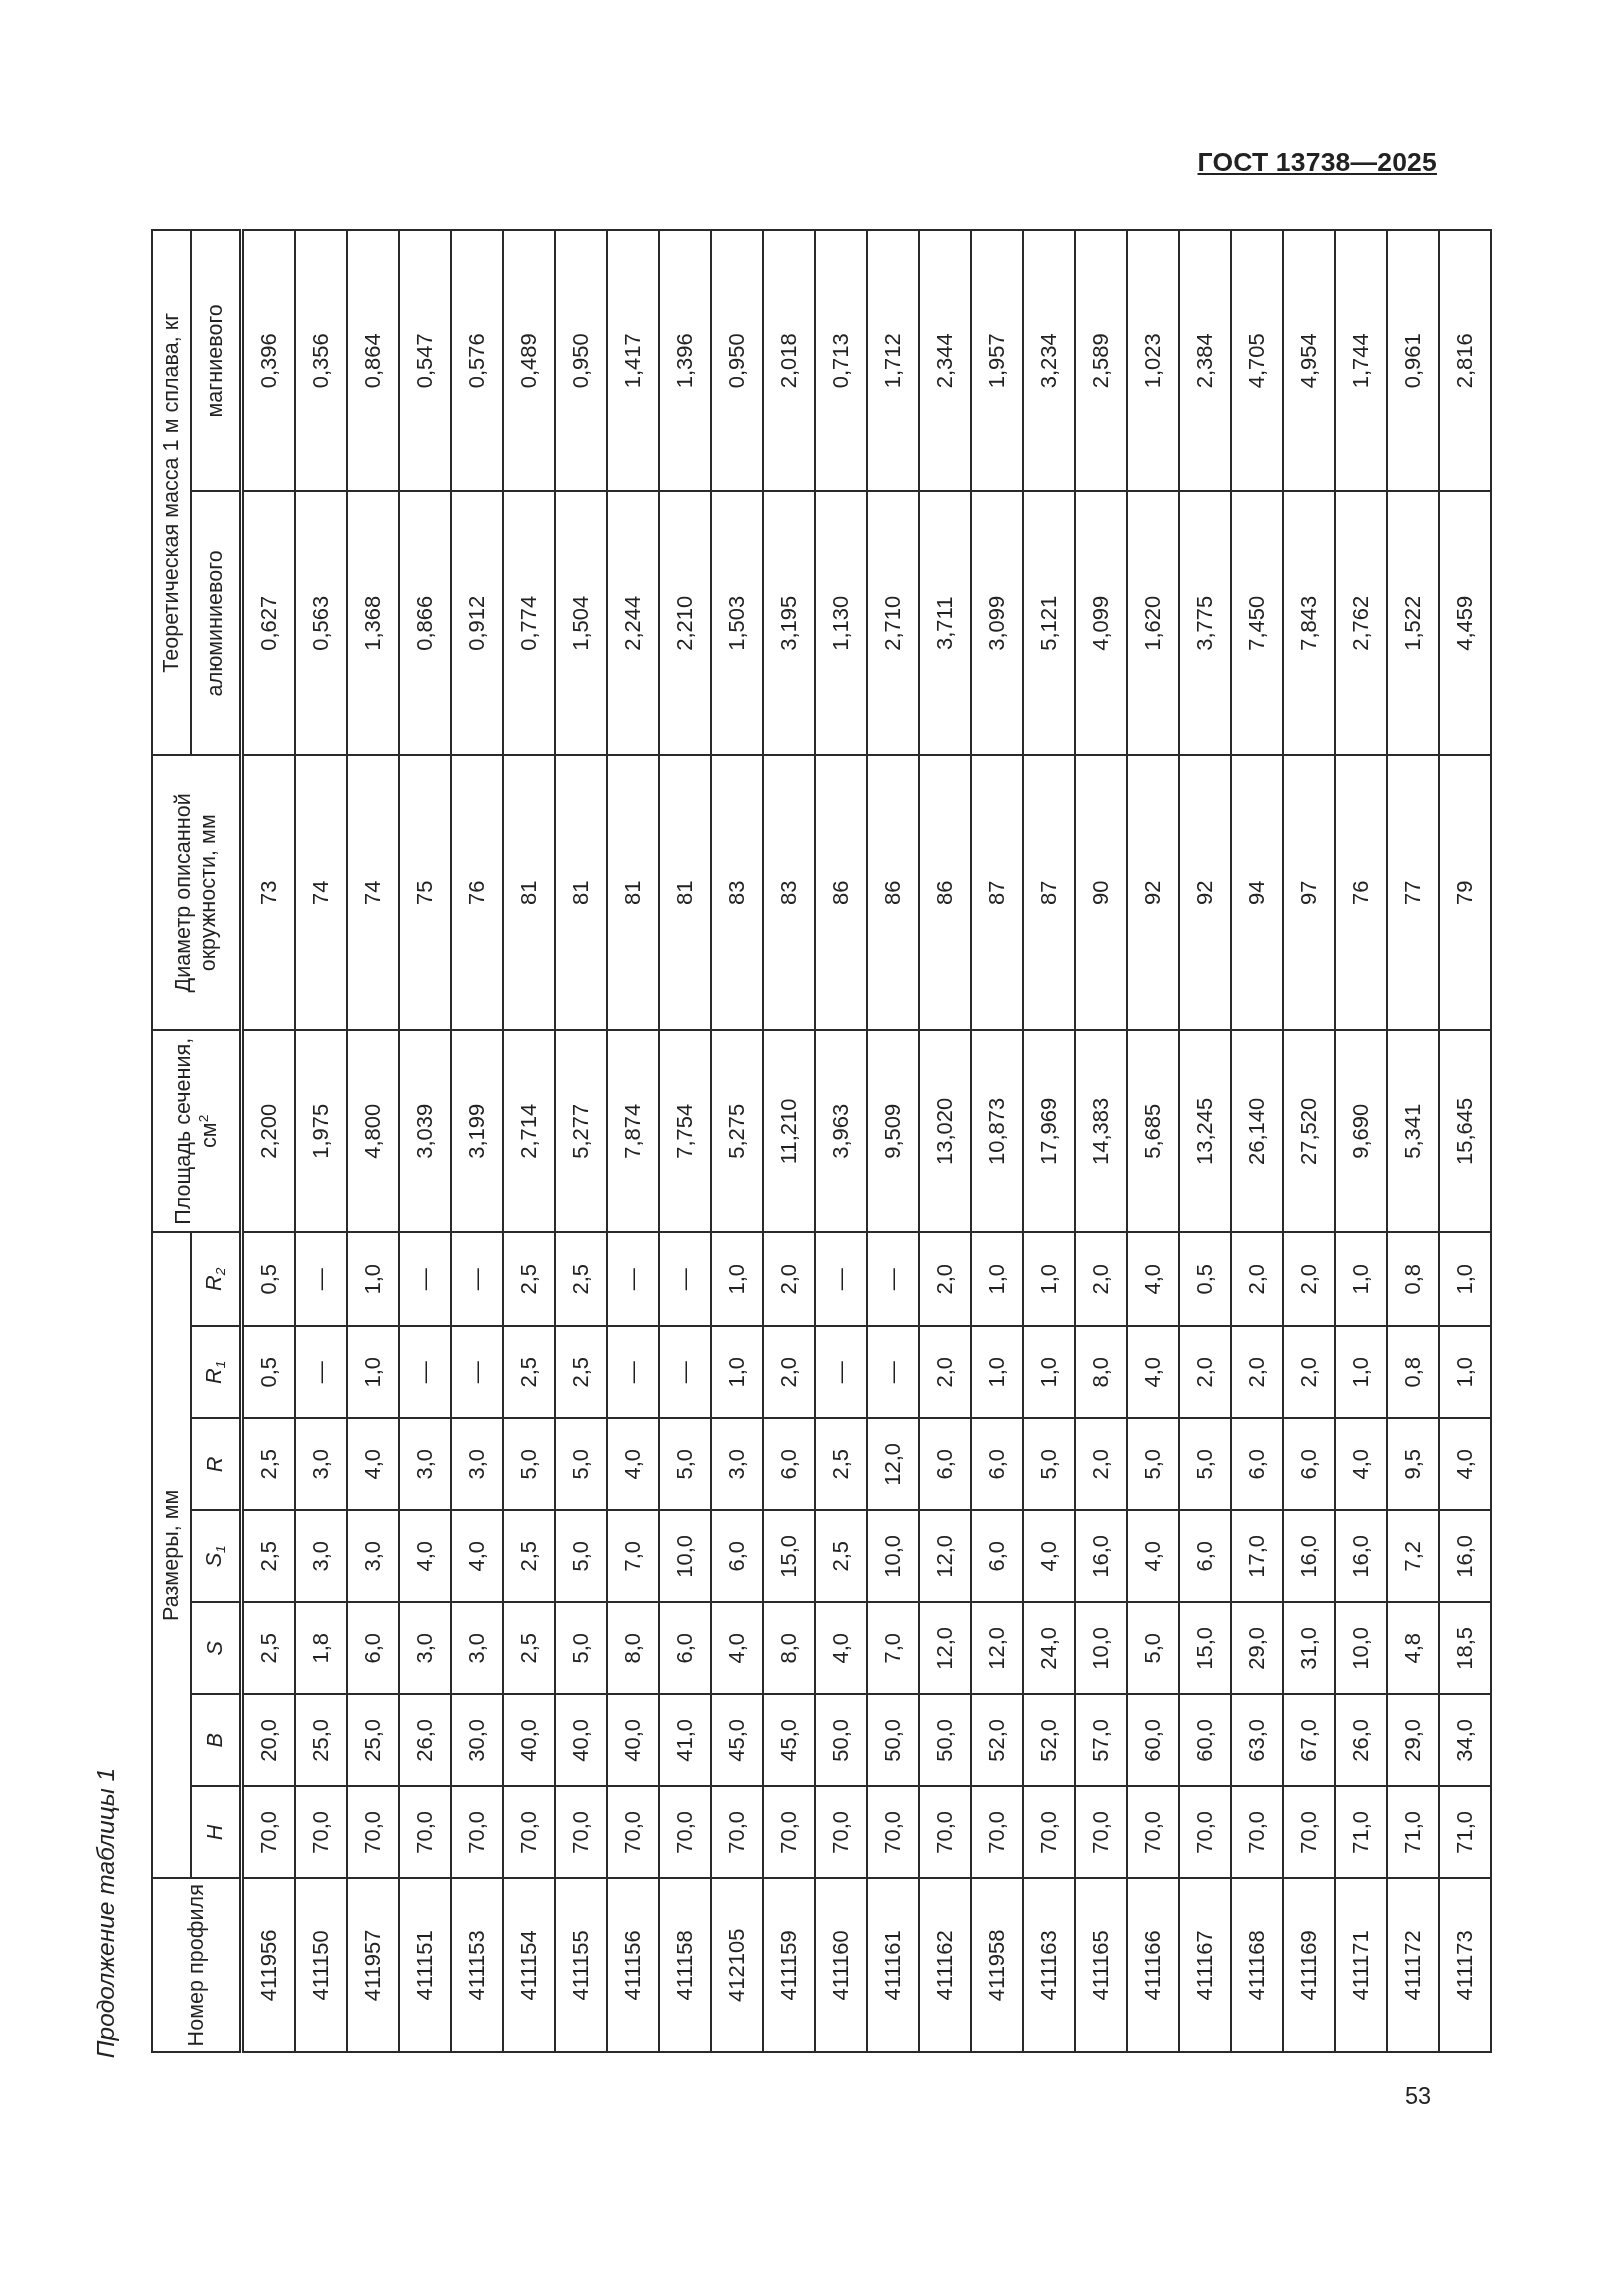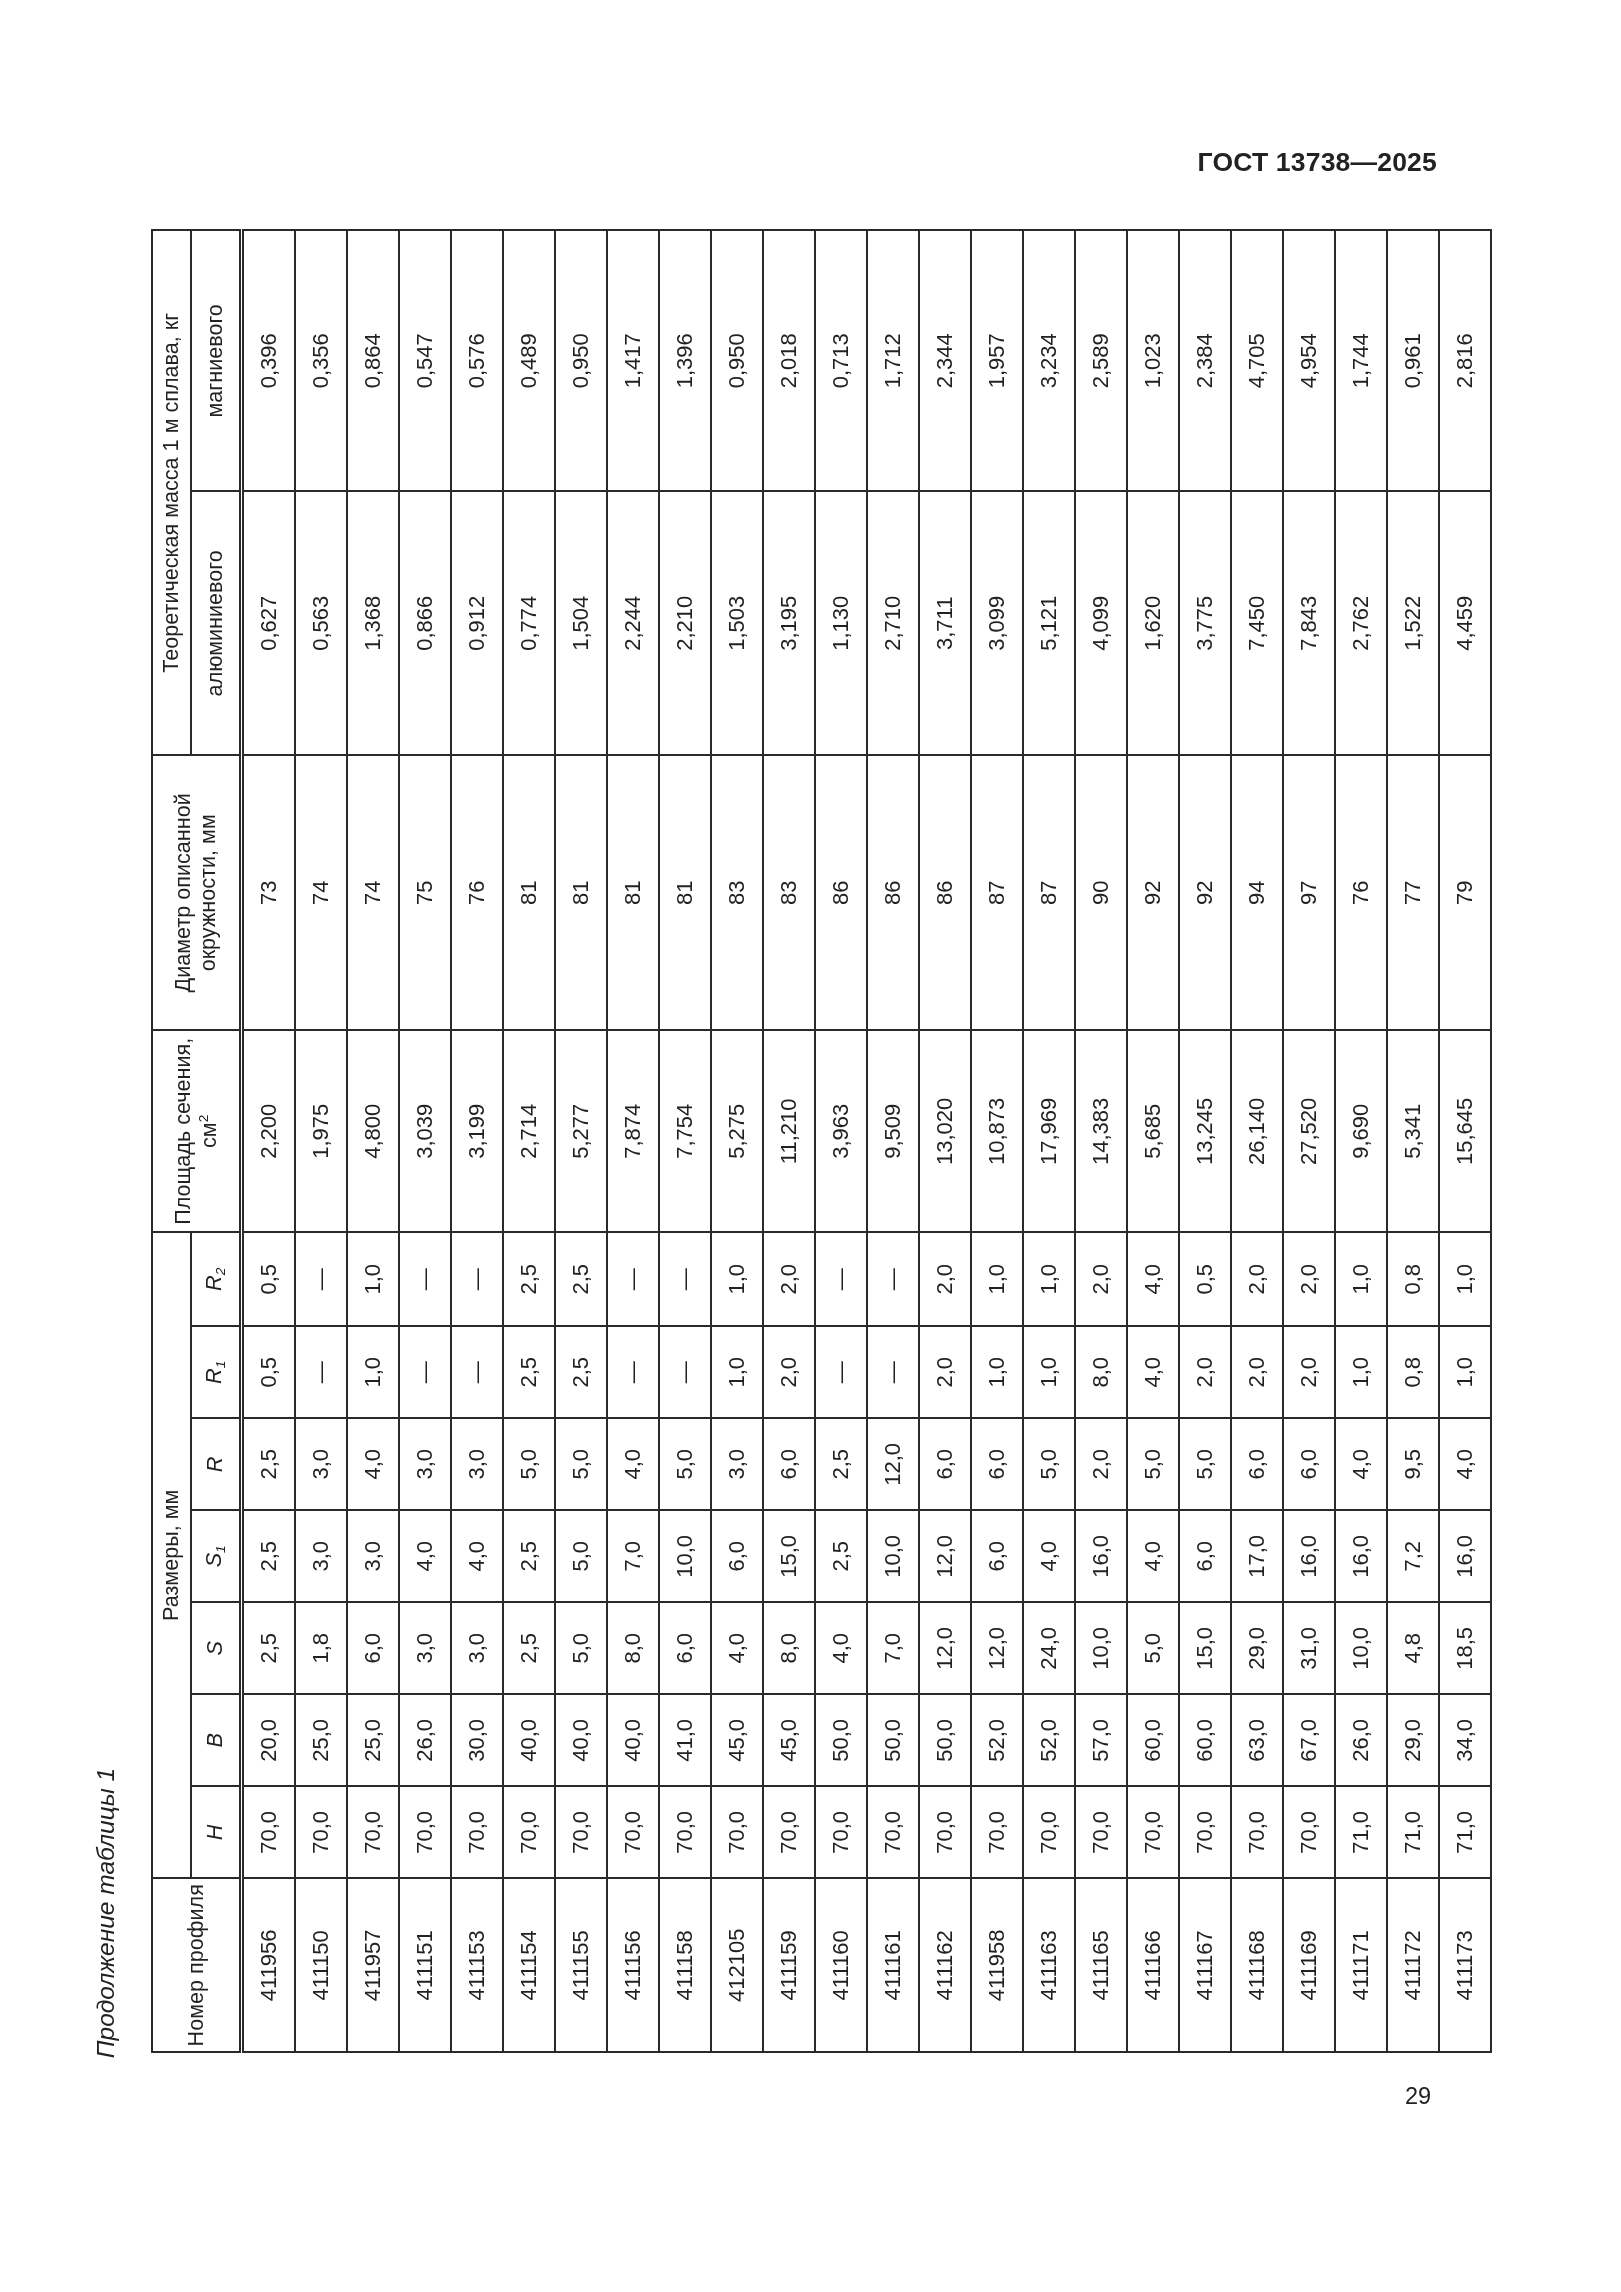--- a/index.html
+++ b/index.html
@@ -1,19 +1,19 @@
 <!DOCTYPE html>
 <html><head>
 <meta charset="utf-8">
 <style>
   html, body { margin: 0; padding: 0; background: #ffffff; }
   body { width: 1621px; height: 2293px; position: relative; overflow: hidden;
          font-family: "Liberation Sans", "DejaVu Sans", sans-serif; color: #222; }
   .doc-header { position: absolute; top: 147px; right: 184px; font-weight: bold;
-                font-size: 26.5px; letter-spacing: 0.2px; }
+                font-size: 26.5px; letter-spacing: 0.2px; text-decoration: underline; }
   .page-number { position: absolute; top: 2083px; left: 1405px; font-size: 23.5px; }
   
   .rot { position: absolute; left: 86px; top: 2068px; width: 1838px; height: 1353px;
          transform-origin: 0 0; transform: rotate(-90deg); }
   .caption { position: absolute; left: 9.8px; top: 5.9px; font-style: italic; font-size: 24.5px; }
   table.t { position: absolute; left: 14.7px; top: 65px; border-collapse: collapse;
             table-layout: fixed; width: 1823px; font-size: 22px; }
   table.t td, table.t th { border: 2px solid #2a2a2a; text-align: center; vertical-align: middle;
             padding: 0; font-weight: normal; overflow: hidden; white-space: nowrap; }
   table.t th { font-size: 21.6px; line-height: 1.15; white-space: normal; }
@@ -402,14 +402,14 @@
           <td>1,0</td>
           <td>15,645</td>
           <td>79</td>
           <td>4,459</td>
           <td>2,816</td>
         </tr>
       </tbody>
   </table>
 </div>
 
-<div class="page-number">29</div>
+<div class="page-number">53</div>
 
 
 </body></html>

